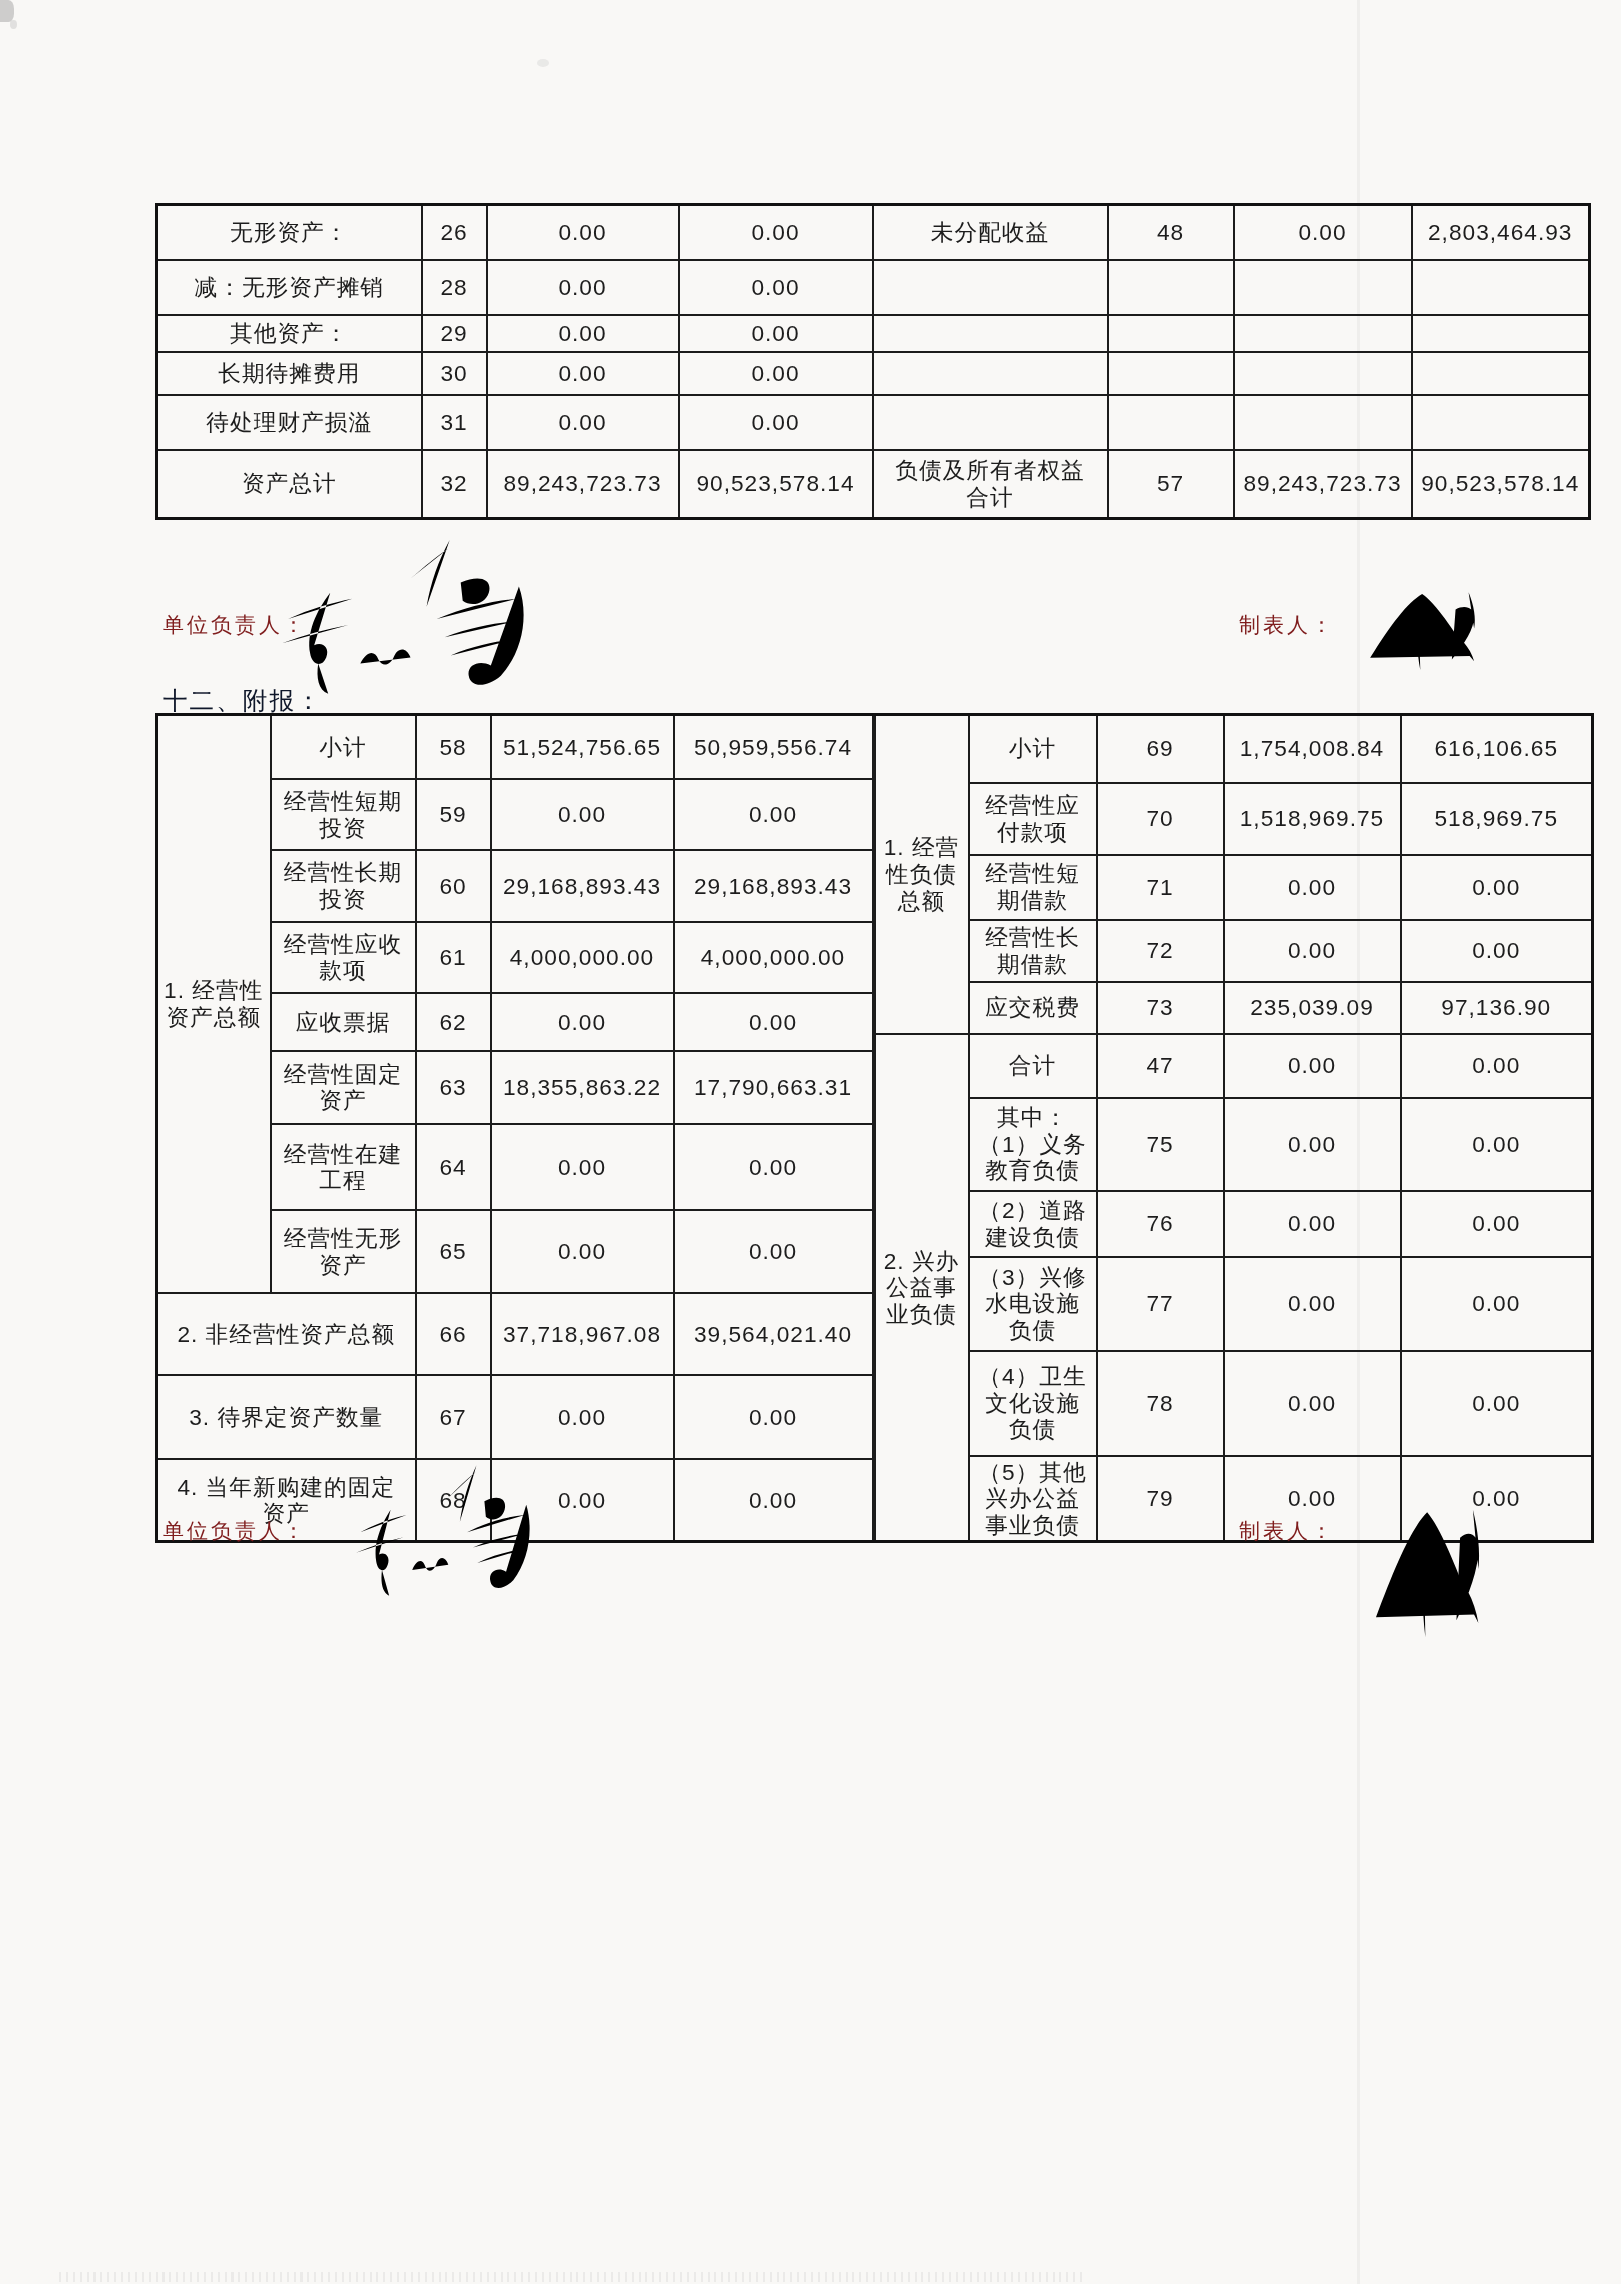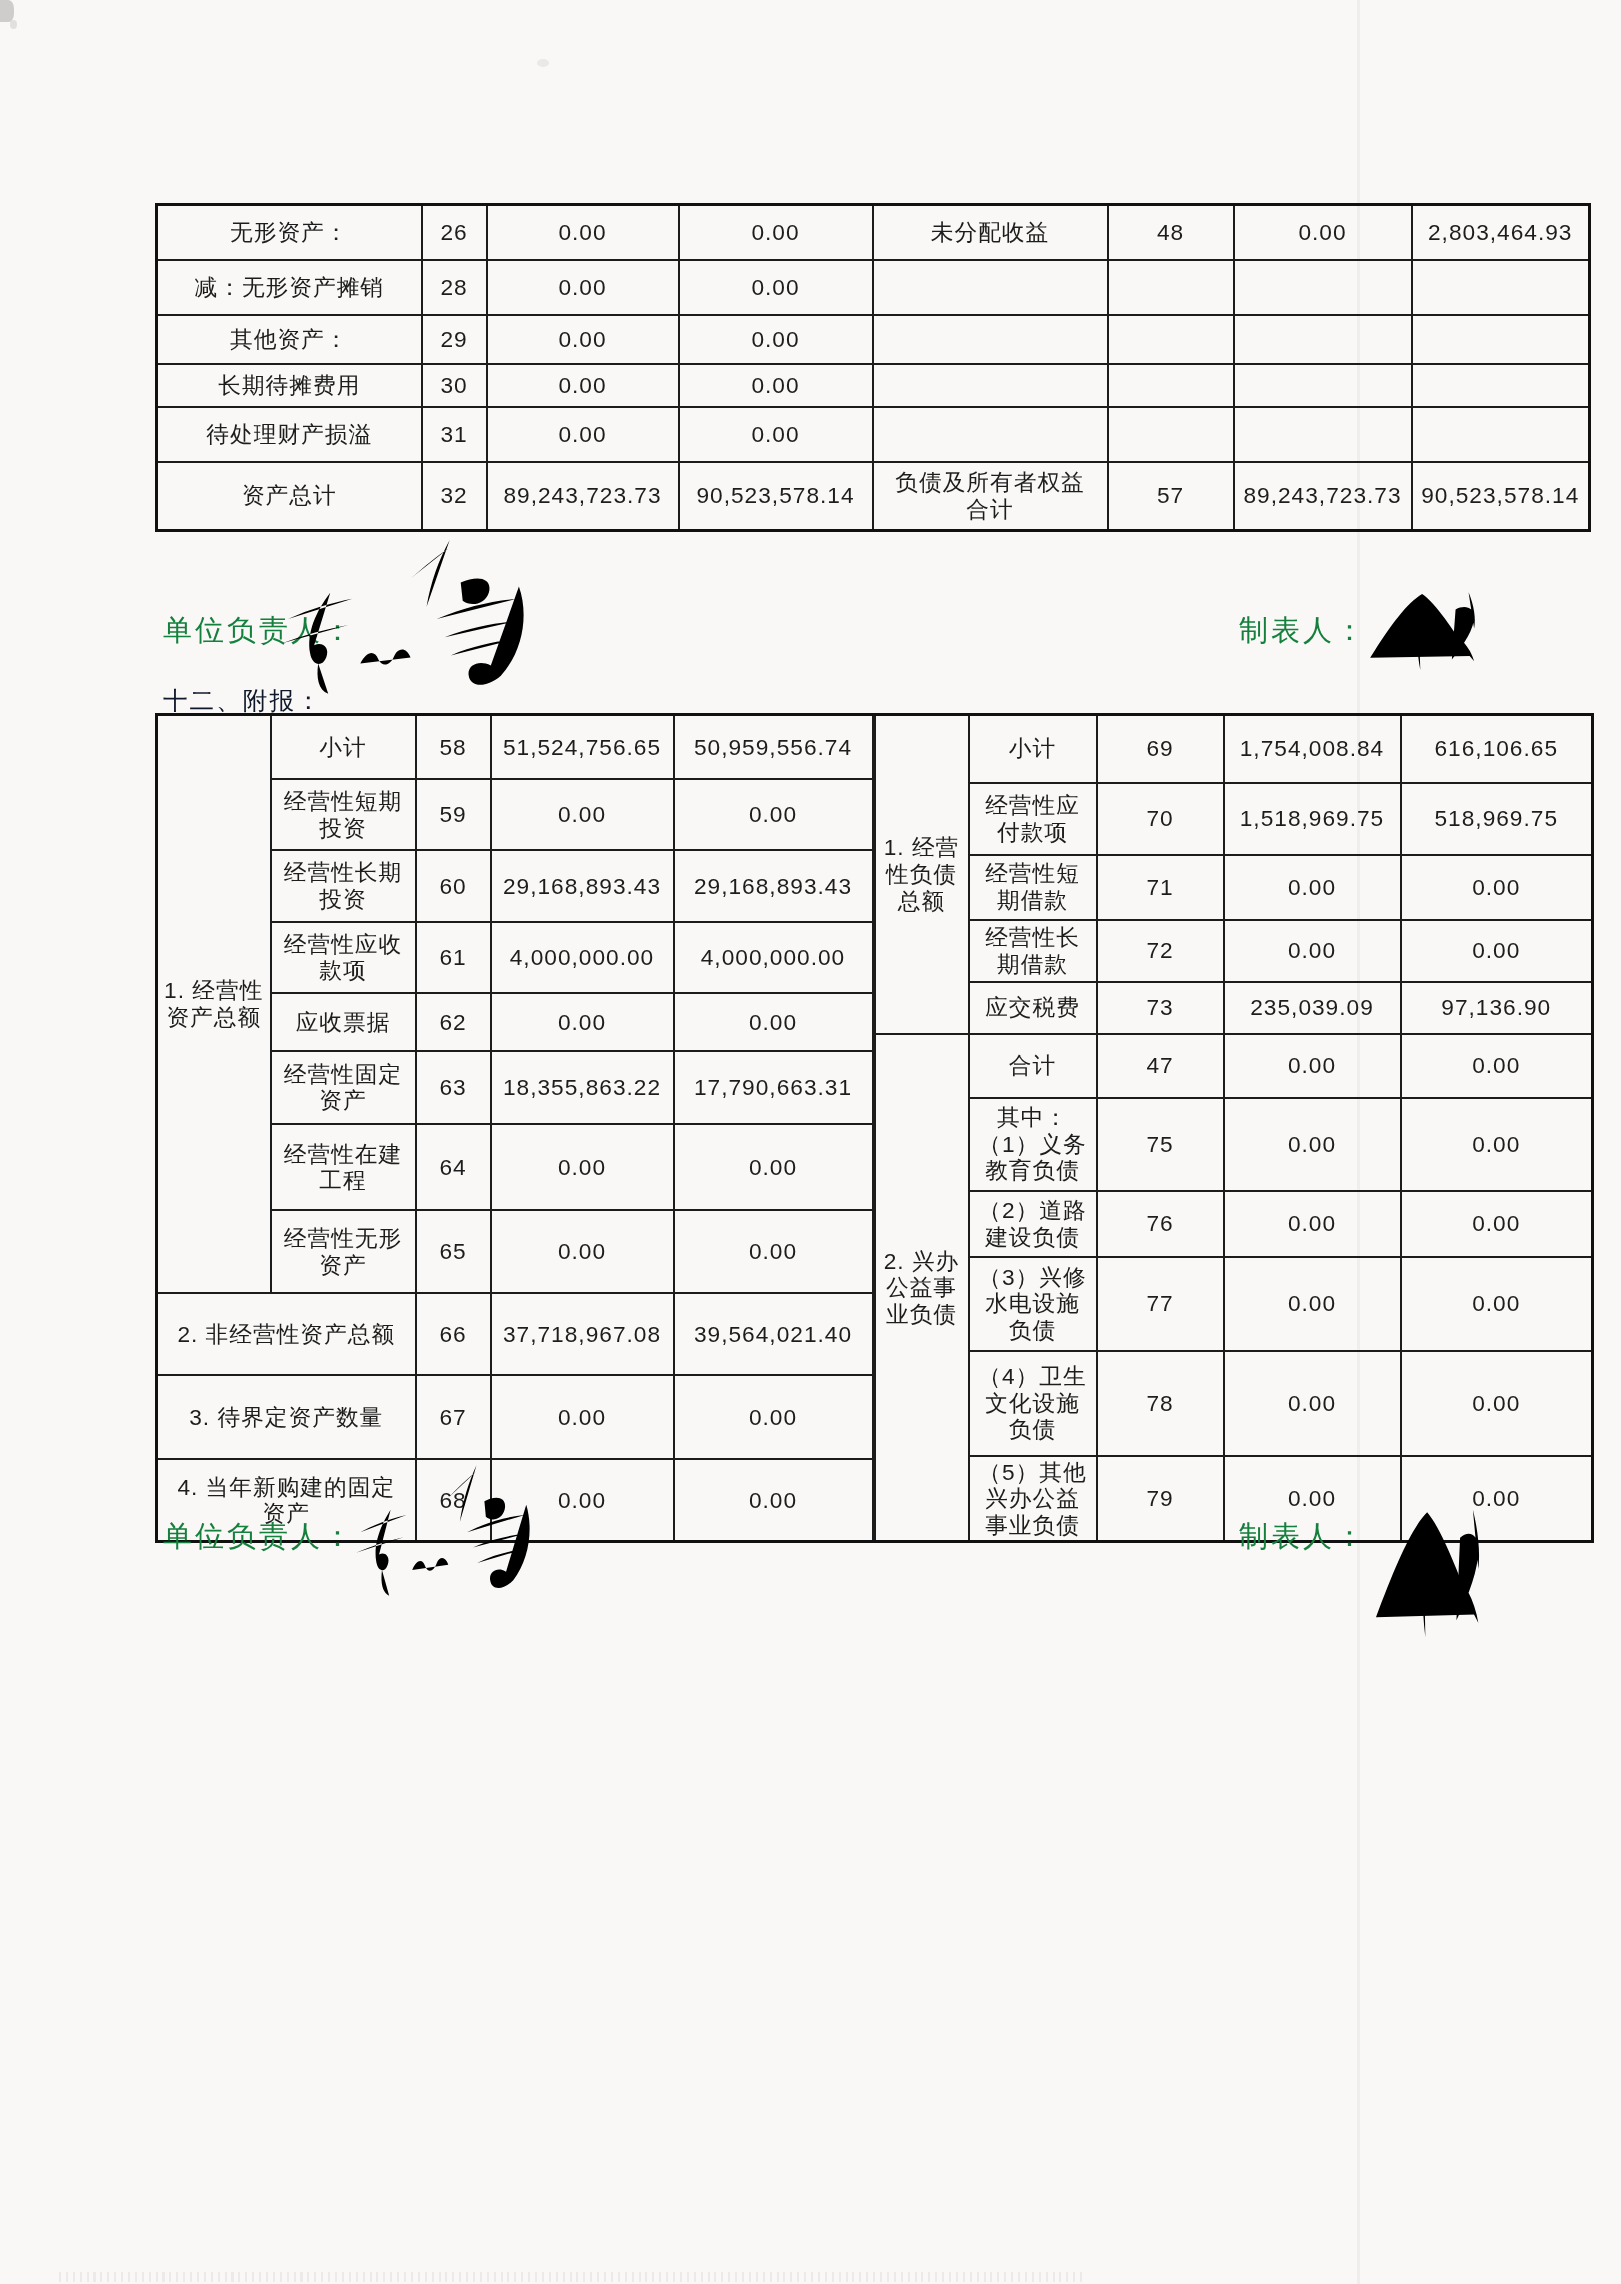--- a/index.html
+++ b/index.html
@@ -44,23 +44,23 @@
   .t2wrap{
     position:absolute;left:155px;top:713px;width:1434px;
     display:flex;align-items:stretch;
   }
   .t2l{width:716px;border:3.9px solid #111;border-right:2px solid #161616;}
   .t2r{width:718px;border:3.9px solid #111;border-left:2px solid #161616;}
 
   
   .sign-label{
     position:absolute;
-    font-size:29px;
+    font-size:21px;
     letter-spacing:3px;
-    color:#15803d;
+    color:#7f1d1d;
     white-space:nowrap;
   }
   .section-title{
     position:absolute;
     left:163px;top:684px;
     font-size:24.6px;
     letter-spacing:2px;
     color:#0f172a;
     white-space:nowrap;
   }
@@ -118,21 +118,21 @@
     <tr style="height:55px">
       <td class="lab pl42">减：无形资产摊销</td>
       <td class="num">28</td>
       <td class="num">0.00</td>
       <td class="num">0.00</td>
       <td></td>
       <td></td>
       <td></td>
       <td></td>
     </tr>
-    <tr style="height:49px">
+    <tr style="height:37px">
       <td class="lab pl8">其他资产：</td>
       <td class="num">29</td>
       <td class="num">0.00</td>
       <td class="num">0.00</td>
       <td></td>
       <td></td>
       <td></td>
       <td></td>
     </tr>
     <tr style="height:43px">

